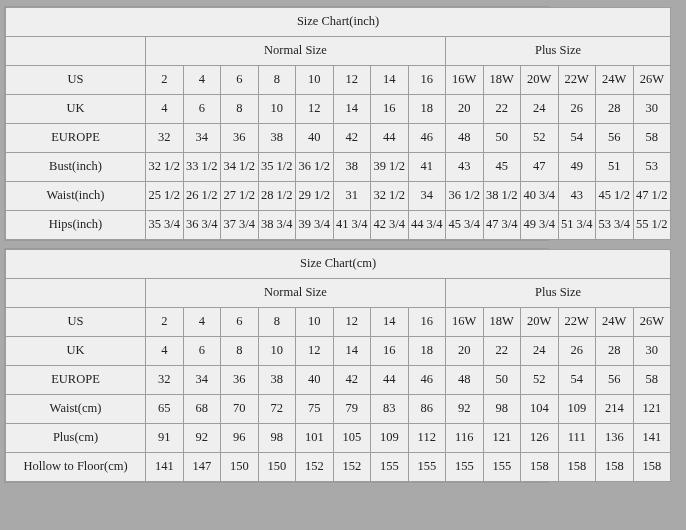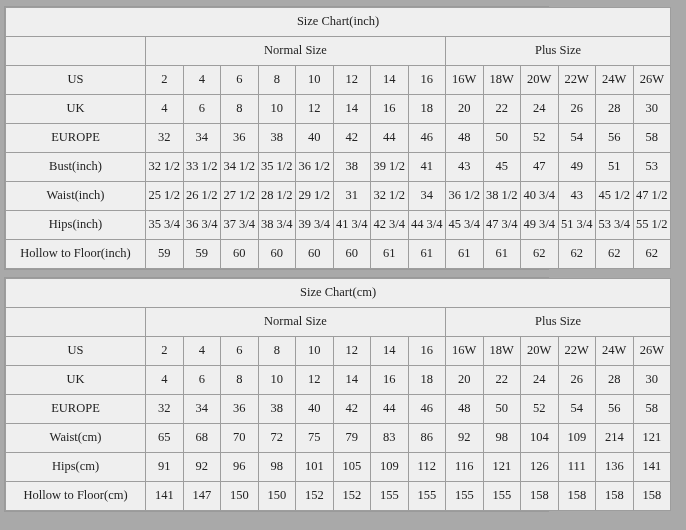--- a/index.html
+++ b/index.html
@@ -209,37 +209,20 @@
           <td class="cell-small">42 3/4</td>
           <td class="cell-small">44 3/4</td>
           <td class="cell-small">45 3/4</td>
           <td class="cell-small">47 3/4</td>
           <td class="cell-small">49 3/4</td>
           <td class="cell-small">51 3/4</td>
           <td class="cell-small">53 3/4</td>
           <td class="cell-small">55 1/2</td>
         </tr>
 
-        <tr>
-          <td class="rowlabel">Hollow to Floor(inch)</td>
-          <td>59</td>
-          <td>59</td>
-          <td>60</td>
-          <td>60</td>
-          <td>60</td>
-          <td>60</td>
-          <td>61</td>
-          <td>61</td>
-          <td>61</td>
-          <td>61</td>
-          <td>62</td>
-          <td>62</td>
-          <td>62</td>
-          <td>62</td>
-        </tr>
       </tbody>
     </table>
   </div>
 
   <div class="chart-block">
     <table class="chart">
       <colgroup>
         <col class="labelcol">
         <col class="datacol">
           <col class="datacol">
@@ -333,21 +316,21 @@
           <td>86</td>
           <td>92</td>
           <td>98</td>
           <td>104</td>
           <td>109</td>
           <td>214</td>
           <td>121</td>
         </tr>
 
         <tr>
-          <td class="rowlabel">Hips(cm)</td>
+          <td class="rowlabel">Plus(cm)</td>
           <td>91</td>
           <td>92</td>
           <td>96</td>
           <td>98</td>
           <td>101</td>
           <td>105</td>
           <td>109</td>
           <td>112</td>
           <td>116</td>
           <td>121</td>

